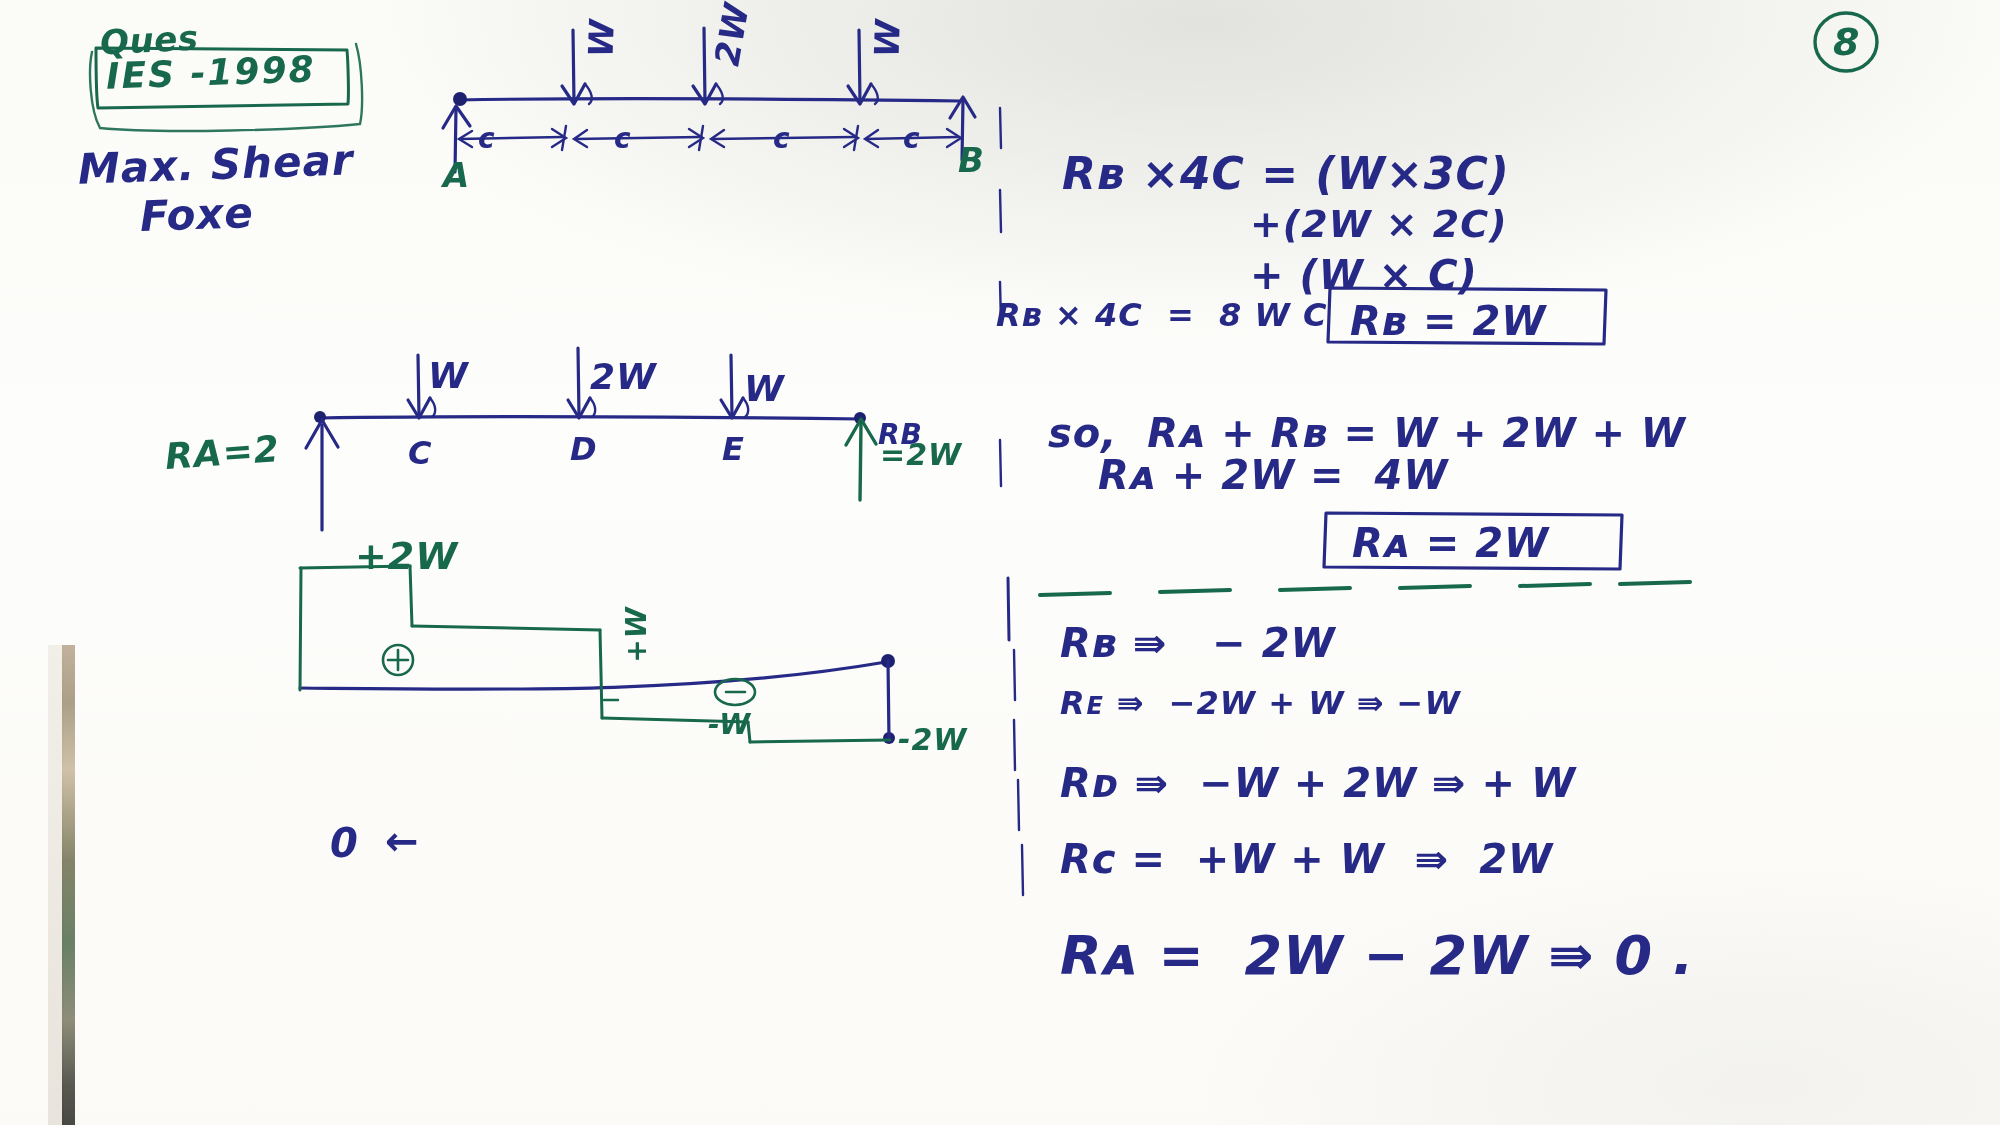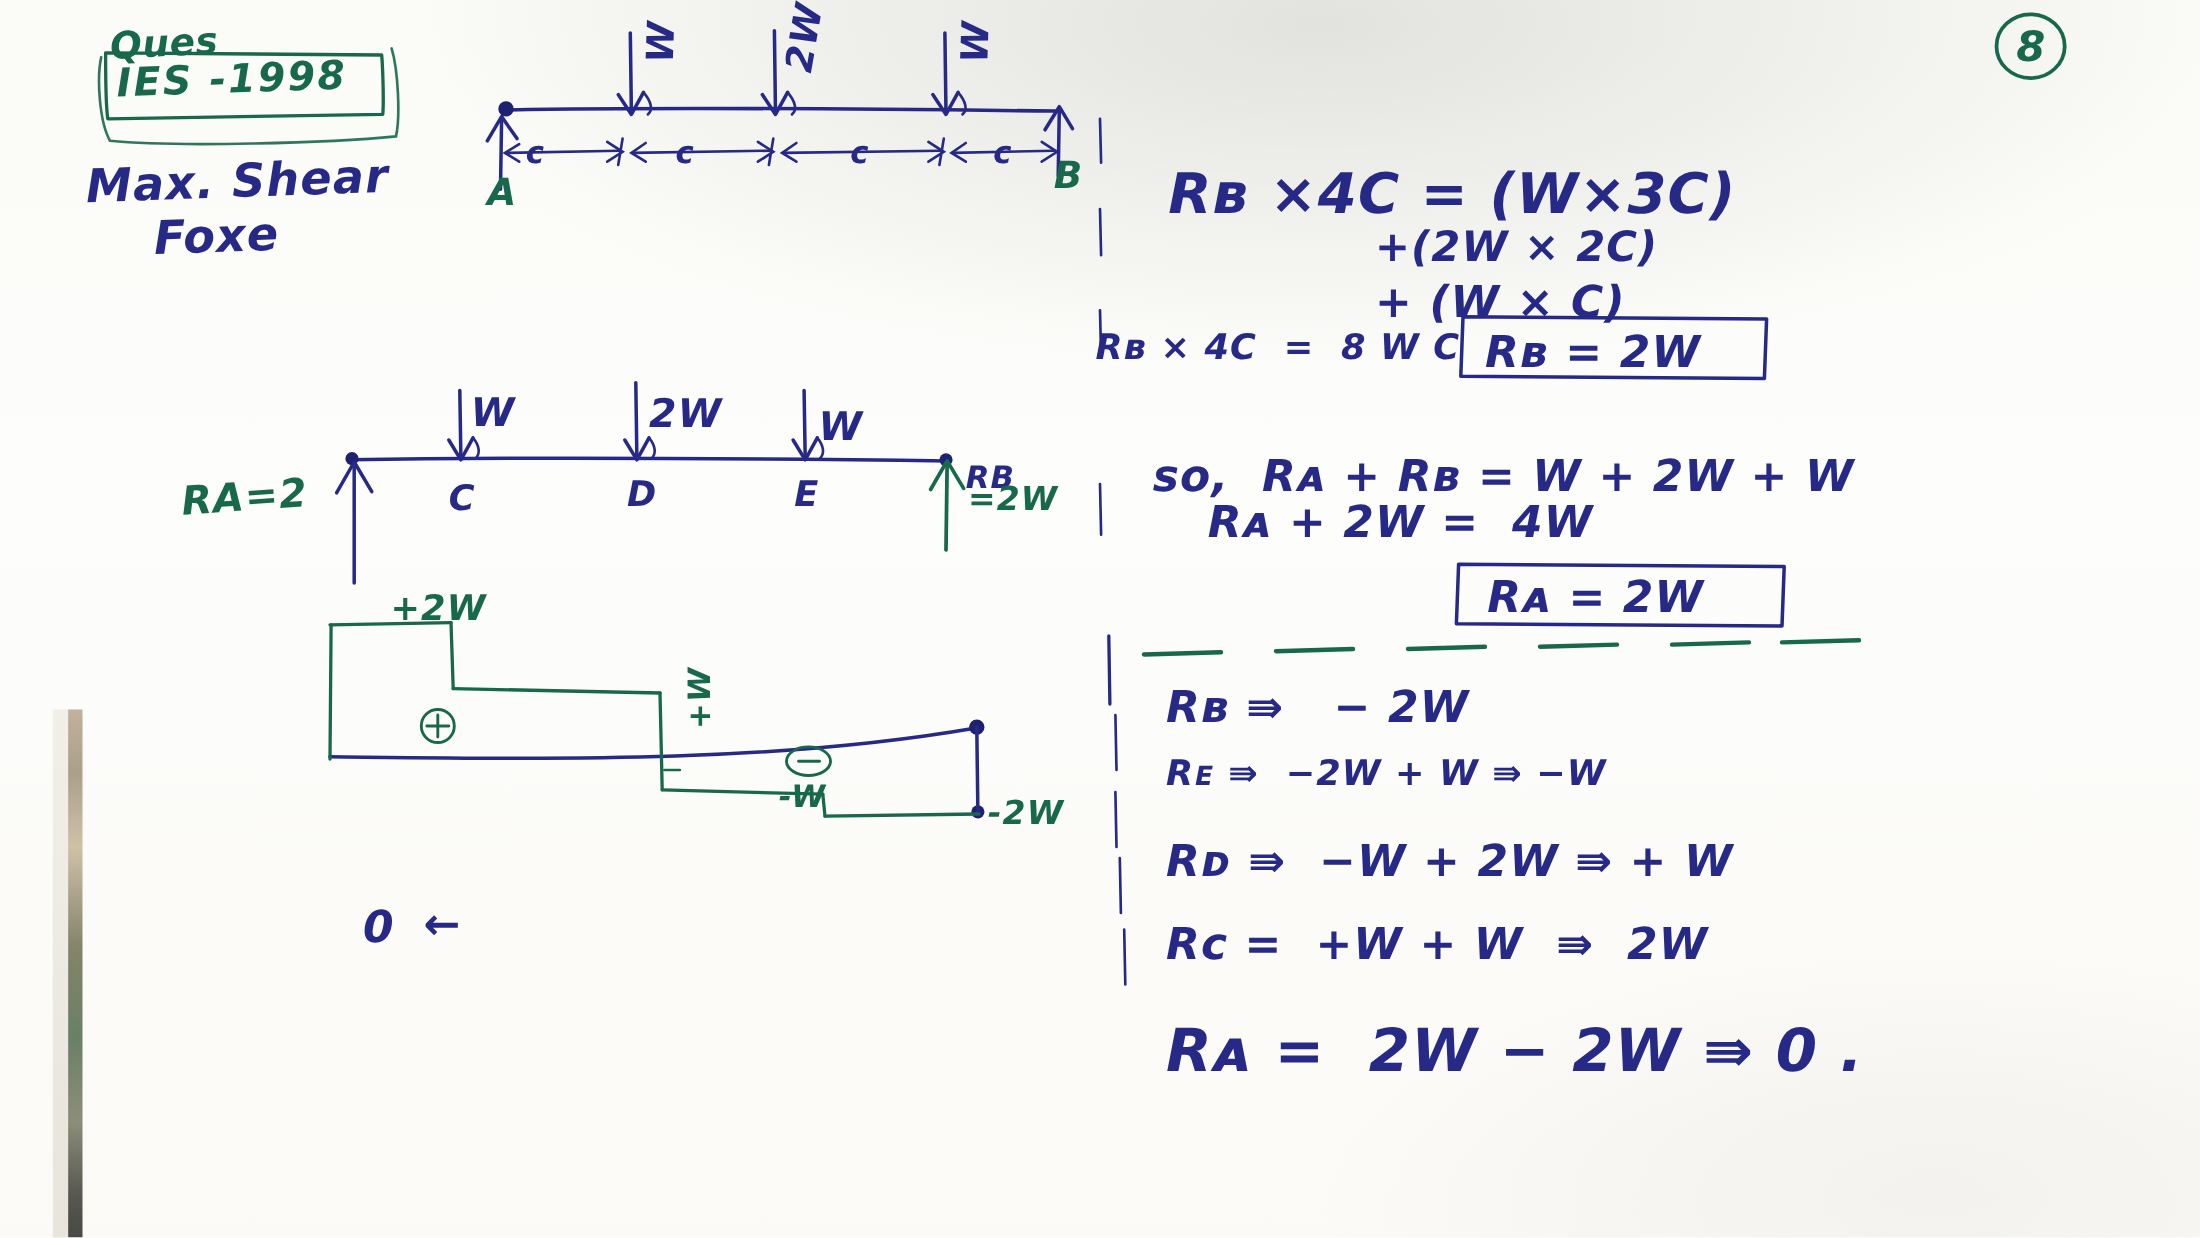--- a/index.html
+++ b/index.html
@@ -208,29 +208,29 @@
 <div class="hw script2 blue" style="left:744px;top:368px;font-size:36px;">W</div>
 
 <div class="hw script2 blue" style="left:408px;top:434px;font-size:32px;">C</div>
 <div class="hw script2 blue" style="left:570px;top:430px;font-size:32px;">D</div>
 <div class="hw script2 blue" style="left:722px;top:430px;font-size:32px;">E</div>
 
 <div class="hw script2 green" style="left:165px;top:432px;font-size:36px;transform:rotate(-4deg);">RA=2</div>
 <div class="hw script2 blue" style="left:878px;top:418px;font-size:28px;">RB</div>
 <div class="hw script2 green" style="left:880px;top:437px;font-size:30px;">=2W</div>
 
-<div class="hw script2 green" style="left:355px;top:534px;font-size:32px;">+2W</div>
+<div class="hw script2 green" style="left:355px;top:534px;font-size:38px;">+2W</div>
 <div class="hw script2 green" style="left:608px;top:618px;font-size:28px;transform:rotate(-90deg);">+W</div>
 <div class="hw script2 green" style="left:708px;top:708px;font-size:28px;">-W</div>
 <div class="hw script2 green" style="left:898px;top:722px;font-size:30px;">-2W</div>
 
 <div class="hw script2 blue" style="left:330px;top:820px;font-size:40px;">0</div>
 <div class="hw script2 blue" style="left:385px;top:818px;font-size:40px;">←</div>
 
-<div class="hw script2 blue" style="left:1062px;top:148px;font-size:51px;">Rʙ ×4C = (W×3C)</div>
+<div class="hw script2 blue" style="left:1062px;top:148px;font-size:44px;">Rʙ ×4C = (W×3C)</div>
 <div class="hw script2 blue" style="left:1250px;top:202px;font-size:38px;">+(2W × 2C)</div>
 <div class="hw script2 blue" style="left:1250px;top:252px;font-size:40px;">+ (W × C)</div>
 <div class="hw script2 blue" style="left:996px;top:296px;font-size:32px;">Rʙ × 4C  =  8 W C</div>
 <div class="hw script2 blue" style="left:1350px;top:298px;font-size:40px;">Rʙ = 2W</div>
 <div class="hw script2 blue" style="left:1048px;top:410px;font-size:40px;">so,  Rᴀ + Rʙ = W + 2W + W</div>
 <div class="hw script2 blue" style="left:1098px;top:452px;font-size:40px;">Rᴀ + 2W =  4W</div>
 <div class="hw script2 blue" style="left:1352px;top:520px;font-size:40px;">Rᴀ = 2W</div>
 
 <div class="hw script2 blue" style="left:1060px;top:620px;font-size:40px;">Rʙ ⇛   − 2W</div>
 <div class="hw script2 blue" style="left:1060px;top:684px;font-size:32px;">Rᴇ ⇛  −2W + W ⇛ −W</div>

